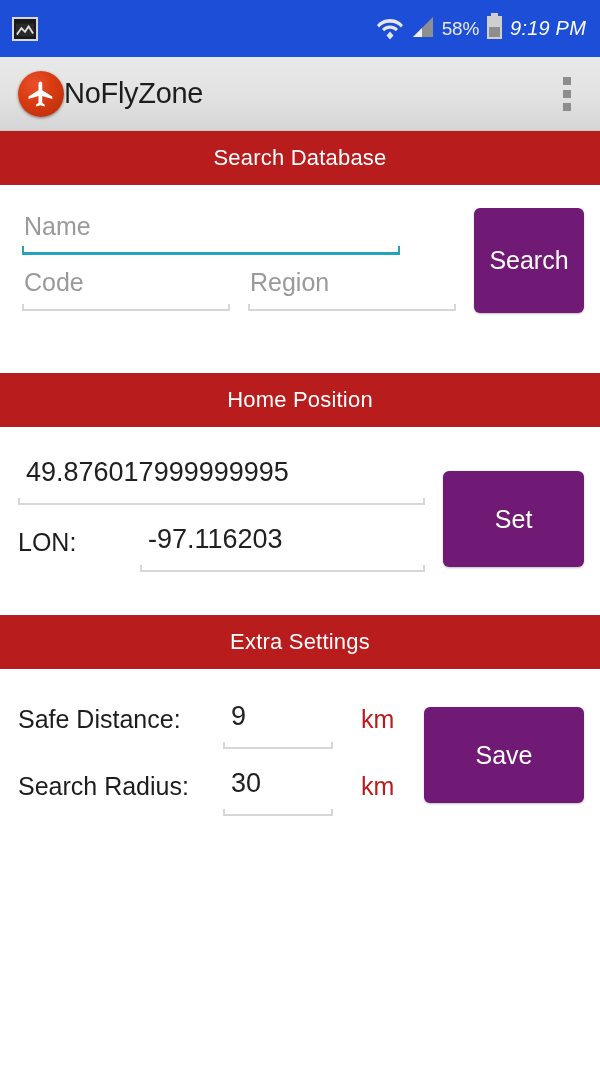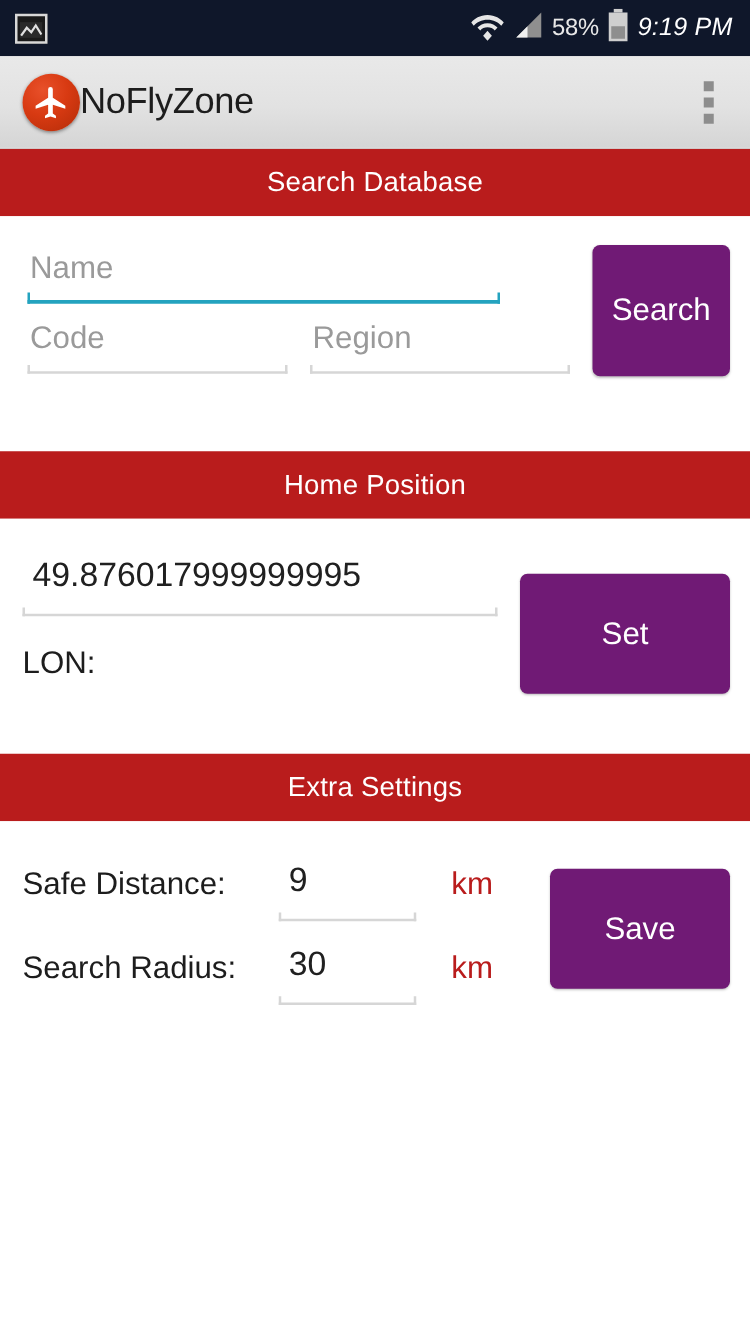--- a/index.html
+++ b/index.html
@@ -14,22 +14,22 @@
 
   .phone {
     position: relative;
     width: 600px;
     height: 1067px;
     background: #ffffff;
   }
 
   
   .statusbar {
-    height: 45px;
-    background: #0f172a;
+    height: 57px;
+    background: #1d4ed8;
     display: flex;
     align-items: center;
     padding: 0 14px 0 12px;
     position: relative;
   }
   .sb-left { display: flex; align-items: center; gap: 8px; }
   .sb-right {
     margin-left: auto;
     display: flex;
     align-items: center;
@@ -233,21 +233,21 @@
     font-size: 27px;
     padding-left: 8px;
   }
   .kvu .u {
     font-size: 25px;
     color: #b91c1c;
     padding: 8px 0 0 28px;
     flex: 0 0 auto;
   }
   .btn-save {
-    width: 144px;
+    width: 160px;
     height: 96px;
     align-self: flex-start;
     margin-top: 10px;
   }
 
   .gap { background: #ffffff; }
 </style>
 </head>
 <body>
 
@@ -332,20 +332,26 @@
       <div class="kv">
         <span class="v">
           <span class="tf" style="display:block">
             <input type="text" value="49.876017999999995" style="">
             <span class="rule"></span>
           </span>
         </span>
       </div>
       <div class="kv">
         <span class="k">LON:</span>
+        <span class="v">
+          <span class="tf" style="display:block">
+            <input type="text" value="-97.116203" style="">
+            <span class="rule"></span>
+          </span>
+        </span>
       </div>
     </div>
     <button class="btn btn-set">Set</button>
   </div>
 
   <div class="gap" style="height:2px"></div>
 
   <div class="section-header">Extra Settings</div>
   <div class="section-body extra-body">
     <div class="extra-rows">

